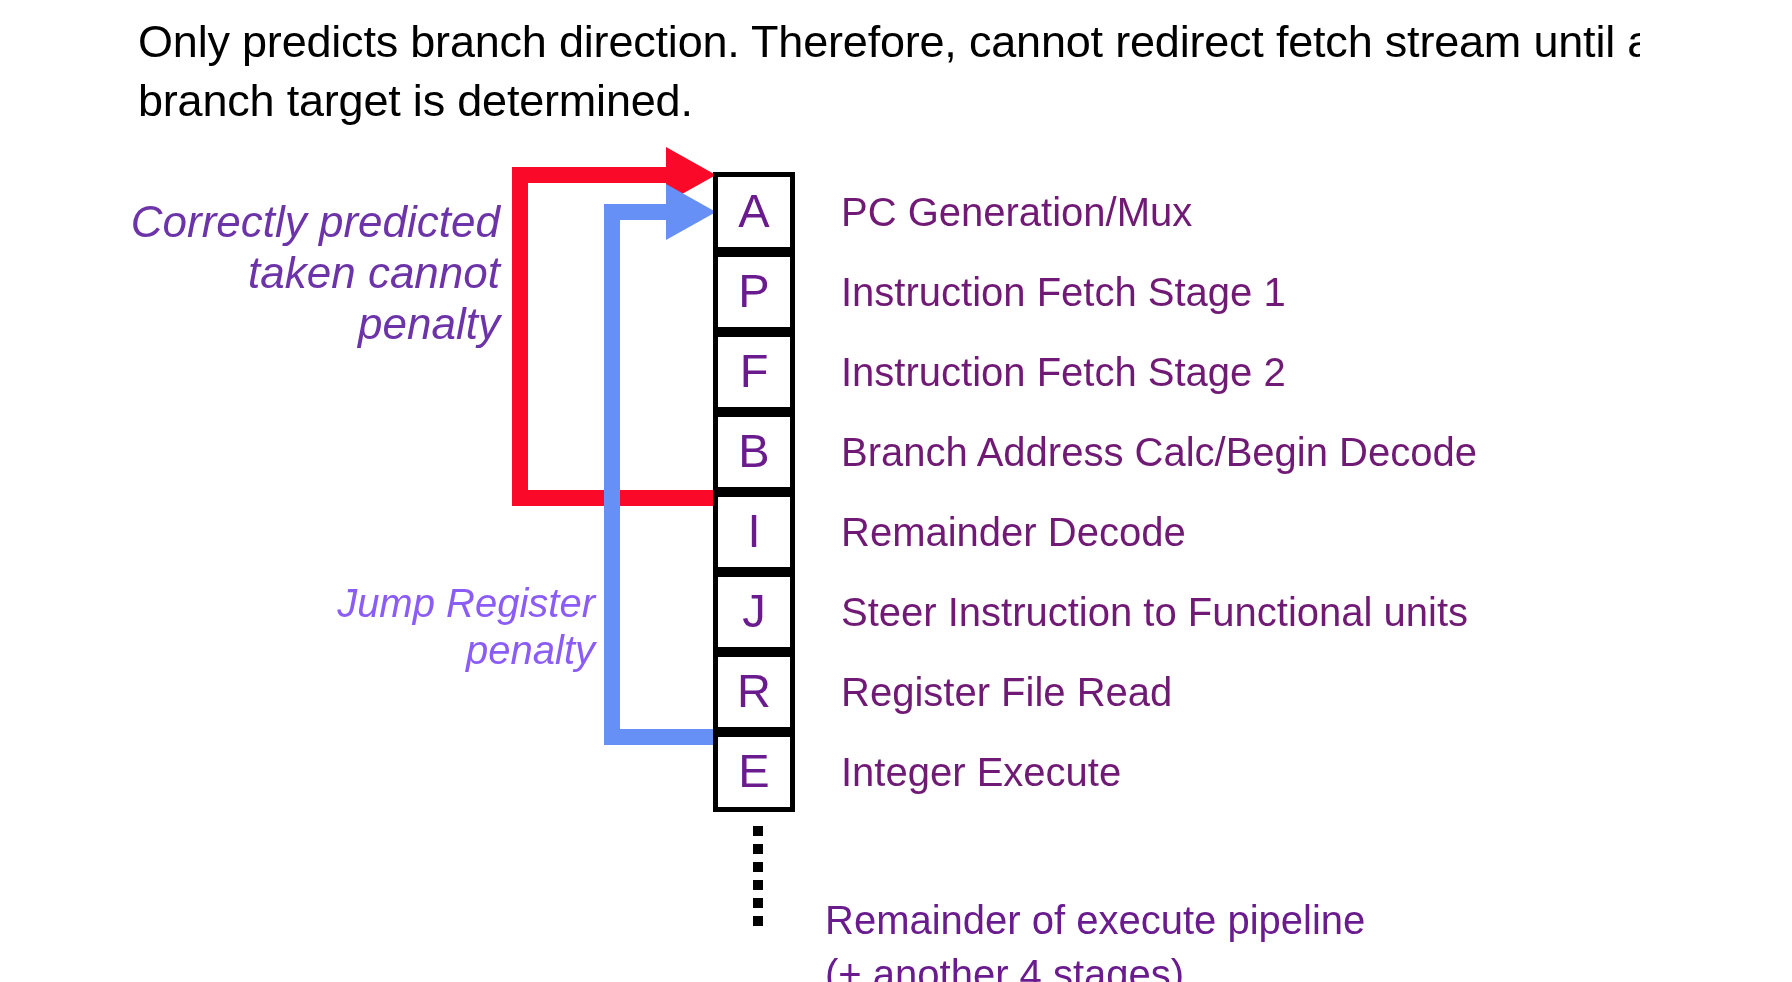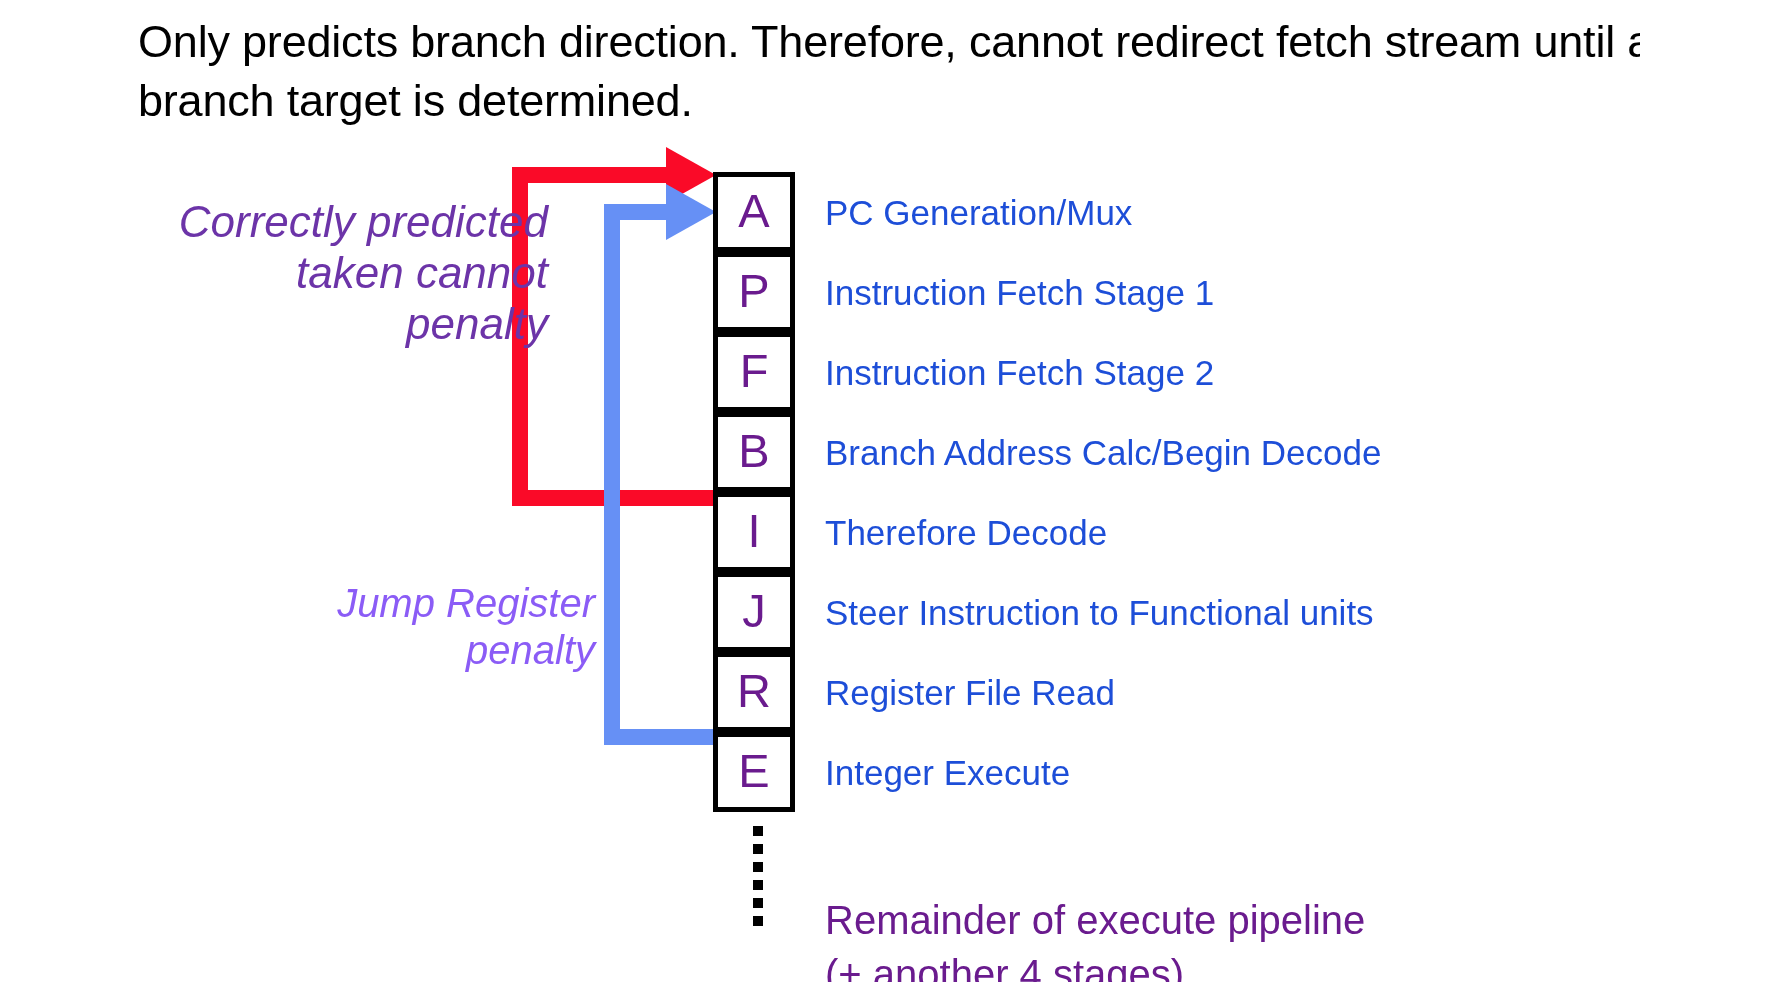--- a/index.html
+++ b/index.html
@@ -56,26 +56,26 @@
   }
   .stage-letter {
     font-size: 47px;
     color: #6A1B8E;
     line-height: 1;
     position: relative;
     top: -2px;
   }
   .stage-desc {
     position: absolute;
-    left: 112px;
+    left: 128px;
     top: 50%;
     transform: translateY(-50%);
     white-space: nowrap;
-    font-size: 35px;
-    color: #1d4ed8;
+    font-size: 40px;
+    color: #701a75;
     line-height: 1;
   }
 
   
   #dots {
     position: absolute;
     left: 753px;
     top: 826px;
     width: 10px;
   }
@@ -99,21 +99,20 @@
   #label-branch {
     position: absolute;
     left: 0px;
     top: 196px;
     width: 500px;
     text-align: right;
     font-size: 44px;
     font-style: italic;
     line-height: 1.16;
     color: #6C34A8;
-    margin-left: 48px;
   }
   #label-jump {
     position: absolute;
     left: 120px;
     top: 580px;
     width: 475px;
     text-align: right;
     font-size: 40px;
     font-style: italic;
     line-height: 1.18;
@@ -188,21 +187,21 @@
       <div class="stage-box">
         <span class="stage-letter">B</span>
       </div>
       <div class="stage-desc">Branch Address Calc/Begin Decode</div>
     </div>
 
     <div class="stage-row">
       <div class="stage-box">
         <span class="stage-letter">I</span>
       </div>
-      <div class="stage-desc">Therefore Decode</div>
+      <div class="stage-desc">Remainder Decode</div>
     </div>
 
     <div class="stage-row">
       <div class="stage-box">
         <span class="stage-letter">J</span>
       </div>
       <div class="stage-desc">Steer Instruction to Functional units</div>
     </div>
 
     <div class="stage-row">

